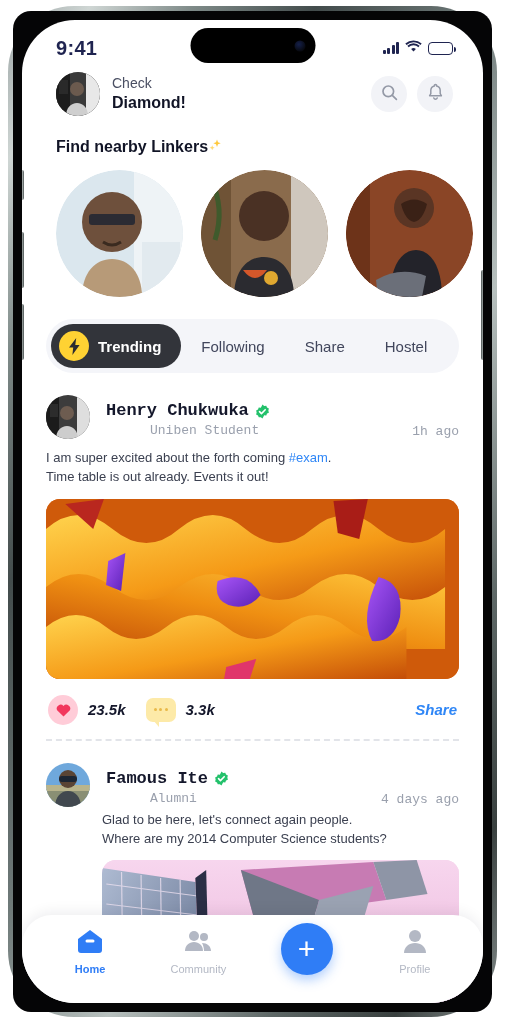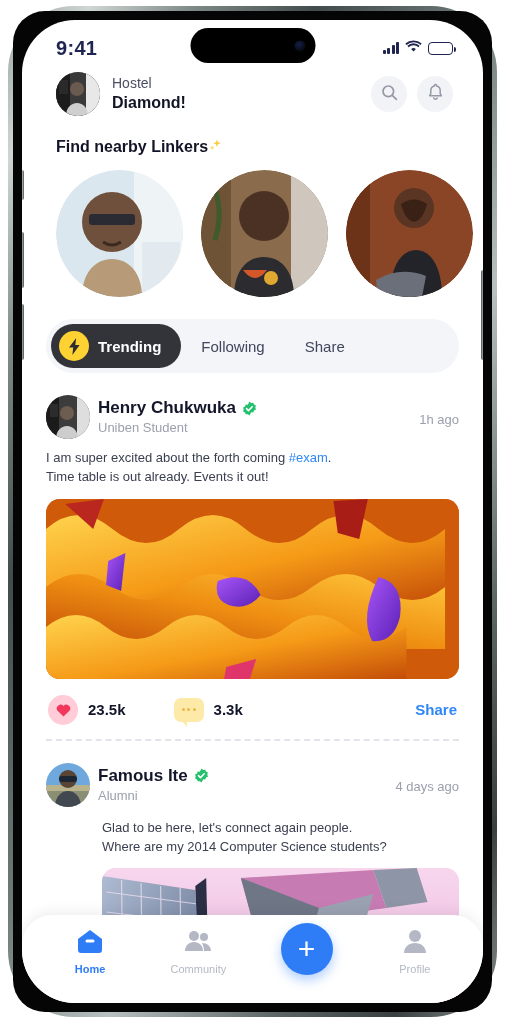--- a/index.html
+++ b/index.html
@@ -13,21 +13,21 @@
   
   #phone-frame {
     position: absolute; left: 8px; top: 6px;
     width: 489px; height: 1011px;
     border-radius: 66px;
     background: linear-gradient(118deg,#9aa3a3 0%,#cfd6d4 8%,#7e8a88 18%,#434c4c 30%,#6f7a79 47%,#b8c1bf 62%,#5d6766 78%,#39403f 90%,#878f8e 100%);
     padding: 5px;
   }
   #phone-bezel {
     width: 100%; height: 100%;
-    border-radius: 32px;
+    border-radius: 18px;
     background: #050506;
     padding: 9px;
   }
   #screen {
     position: relative;
     width: 100%; height: 100%;
     border-radius: 53px;
     background: #ffffff;
     overflow: hidden;
   }
@@ -120,48 +120,49 @@
   }
   .tab.active { background: #32343a; color: #fff; font-weight: bold; padding-left: 8px; }
   #bolt-circle {
     width: 30px; height: 30px; border-radius: 50%; background: #ffd233;
     display: flex; align-items: center; justify-content: center;
   }
 
   
   #feed { padding: 0 24px; margin-top: 18px; }
   .post { padding-top: 4px; }
-  .post-head { display: flex; align-items: center; gap: 8px; }
+  .post-head { display: flex; align-items: flex-end; gap: 16px; font-family: Liberation Mono, monospace; }
   .post-avatar { width: 44px; height: 44px; border-radius: 50%; overflow: hidden; flex: 0 0 auto; }
   .post-meta { flex: 1 1 auto; line-height: 1.2; }
   .post-name-row { display: flex; align-items: center; gap: 6px; }
   .post-name { font-size: 17px; font-weight: bold; color: #14172b; }
   .verified {
     width: 15px; height: 15px; flex: 0 0 auto;
   }
-  .post-role { font-size: 13px; color: #9aa0ad; margin-top: 2px; }
+  .post-role { font-size: 13px; color: #9aa0ad; margin-top: 2px; margin-left: 44px; }
   .post-time { font-size: 13px; color: #9aa0ad; padding-top: 4px; white-space: nowrap; }
   .post-text { font-size: 13px; color: #3b4050; line-height: 1.45; margin-top: 10px; }
-  .post-text.indented { padding-left: 56px; margin-top: 12px; }
+  .post-text.indented { padding-left: 56px; margin-top: 4px; }
   .hashtag { color: #2f86f6; }
   .post-image {
     margin-top: 12px; border-radius: 14px; overflow: hidden; height: 180px; position: relative;
   }
   .post-image.indented { margin-left: 56px; }
 
   
   #img-exam { background: #e06a10; }
 
   
   #img-city { background: linear-gradient(180deg,#f6d3ea 0%,#efc0e0 60%,#e9b2d8 100%); }
 
   
   .engagement {
-    display: flex; align-items: center; gap: 48px;
+    display: flex; align-items: center; gap: 20px;
     padding: 16px 2px 14px 2px;
+    font-style: italic;
   }
   .eng-item { display: flex; align-items: center; gap: 10px; }
   .eng-count { font-size: 15px; font-weight: bold; color: #14172b; }
   #heart-circle {
     width: 30px; height: 30px; border-radius: 50%; background: #ffccd8;
     display: flex; align-items: center; justify-content: center;
   }
   #comment-bubble {
     width: 30px; height: 24px; border-radius: 7px; background: #fdeaa8;
     display: flex; align-items: center; justify-content: center; gap: 2.5px;
@@ -241,21 +242,21 @@
             <svg width="44" height="44" viewBox="0 0 44 44">
               <rect width="44" height="44" fill="#3a3a3a"></rect>
               <rect x="0" y="0" width="14" height="44" fill="#1c1c1c"></rect>
               <rect x="30" y="0" width="14" height="44" fill="#e8e8e8"></rect>
               <rect x="3" y="8" width="9" height="14" fill="#2a2a2a"></rect>
               <circle cx="21" cy="17" r="7" fill="#6b5a4e"></circle>
               <path d="M10 44c0-8 5-13 11-13s11 5 11 13z" fill="#cfcfcf"></path>
             </svg>
           </div>
           <div id="greeting-text">
-            <div id="greeting-hello">Hostel</div>
+            <div id="greeting-hello">Check</div>
             <div id="greeting-name">Diamond!</div>
           </div>
         </div>
         <div id="header-actions">
           <div class="circle-btn">
             <span>
               <svg width="17" height="17" viewBox="0 0 17 17">
                 <circle cx="7.3" cy="7.3" r="5.3" fill="none" stroke="#9499a6" stroke-width="1.7"></circle>
                 <line x1="11.3" y1="11.3" x2="15.4" y2="15.4" stroke="#9499a6" stroke-width="1.7" stroke-linecap="round"></line>
               </svg>
@@ -348,20 +349,23 @@
                 <path d="M9.2 0 2 9.6h4.2L5.4 17 12.6 7.1H8.3z" fill="#2b2b30"></path>
               </svg>
             </span>
             <span>Trending</span>
           </div>
           <div class="tab">
             <span>Following</span>
           </div>
           <div class="tab">
             <span>Share</span>
+          </div>
+          <div class="tab">
+            <span>Hostel</span>
           </div>
         </div>
       </div>
 
       <div id="feed">
 
         <div class="post">
           <div class="post-head">
             <div class="post-avatar">
               <svg width="44" height="44" viewBox="0 0 44 44">

